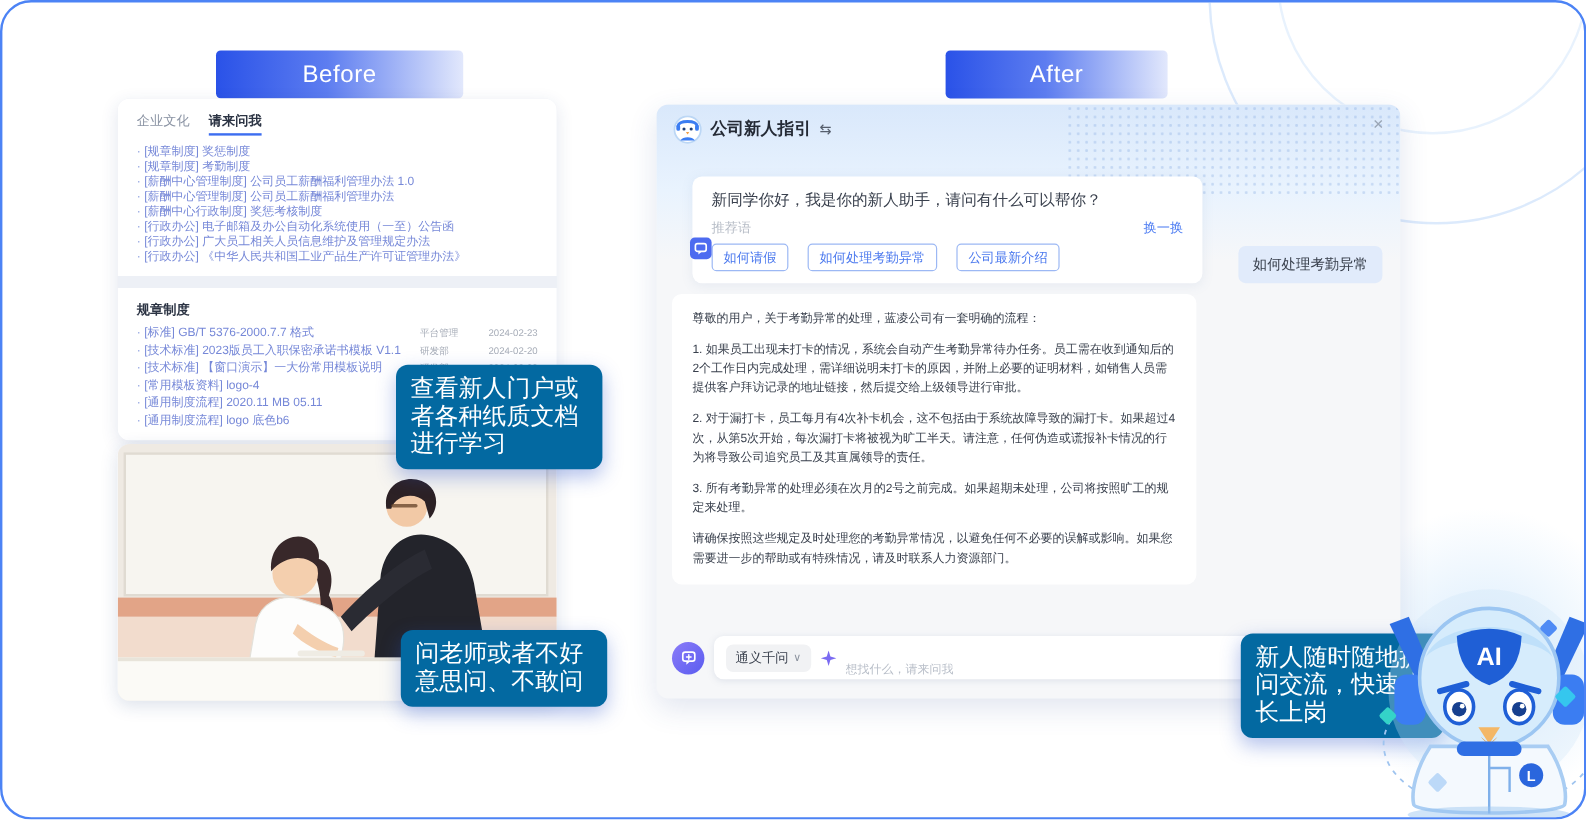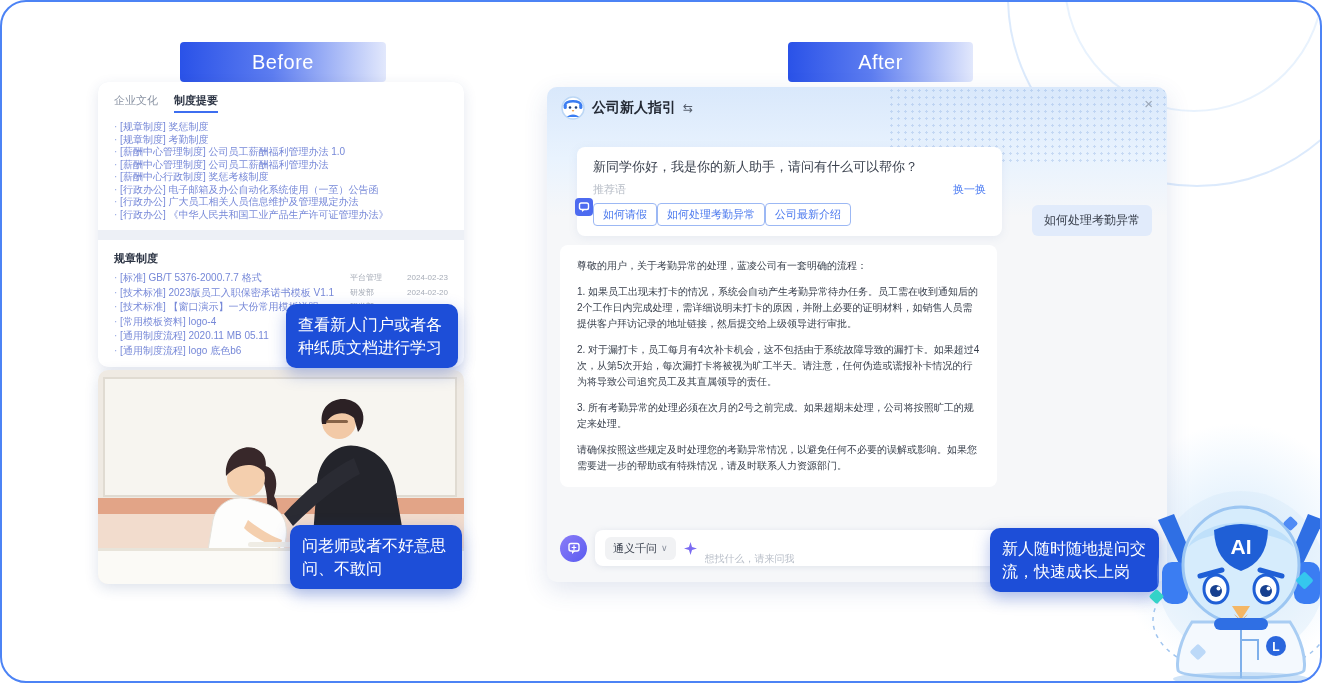--- a/index.html
+++ b/index.html
@@ -38,23 +38,23 @@
   .plink { font-size:10px; line-height:12.5px; color:#7688d8; white-space:nowrap;
            overflow:hidden; text-overflow:ellipsis; }
   .plink::before, .doc-title::before { content:"· "; color:#93a5e2; }
   .psec-title { font-size:11px; font-weight:bold; color:#2c3444; margin-bottom:5px; }
   .doc-row { display:flex; align-items:center; font-size:10px; line-height:14.5px; color:#7688d8; }
   .doc-title { flex:1; white-space:nowrap; overflow:hidden; text-overflow:ellipsis; }
   .doc-owner { width:46px; font-size:8px; color:#a7adb8; }
   .doc-date  { width:52px; font-size:8px; color:#a7adb8; text-align:right; }
 
   
-  .callout { position:absolute; background:#1d4ed8; color:#fff; font-size:16px; font-weight:500;
+  .callout { position:absolute; background:#0369a1; color:#fff; font-size:20px; font-weight:500;
              line-height:23px; padding:9px 12px; border-radius:10px; z-index:6;
-             box-shadow:0 6px 16px rgba(40,80,200,.35); }
+             box-shadow:0 6px 16px rgba(40,80,200,.35);margin-left:44px; }
   .callout.c1 { left:284px; top:302px; width:172px; }
   .callout.c2 { left:288px; top:523px; width:172px; }
   .callout.c3 { left:988px; top:526px; width:169px; }
 
   
   .photo { position:absolute; left:96px; top:368px; width:366px; height:214px;
            border-radius:10px; overflow:hidden; box-shadow:0 4px 14px rgba(30,60,120,.15); }
 
   
   .chat { position:absolute; left:545px; top:85px; width:620px; height:495px;
@@ -68,21 +68,21 @@
   .titlebar { position:absolute; top:9px; left:14px; display:flex; align-items:center; gap:7px; }
   .chat-title { font-size:14px; font-weight:bold; color:#242a35; }
   .swap-ic { font-size:12px; color:#555e6c; }
   .close-btn { position:absolute; top:8px; right:14px; font-size:15px; color:#9aa6b6; cursor:pointer; }
   .welcome { position:absolute; left:30px; top:28px; width:425px; background:#fff; border-radius:8px;
              padding:11px 16px 10px; box-shadow:0 2px 10px rgba(100,130,180,.10);margin-top:32px; }
   .welcome-text { font-size:13px; color:#3a414e; }
   .suggest-row { display:flex; justify-content:space-between; margin-top:6px; font-size:11px; }
   .suggest-label { color:#b6bcc6; }
   .refresh { color:#4b7bf2; cursor:pointer; }
-  .chips { display:flex; gap:0; margin-top:6px; }
+  .chips { display:flex; gap:16px; margin-top:6px; }
   .chip { border:1px solid #9cb8f4; color:#4a78ee; background:#fff; border-radius:4px;
           padding:3px 9px; font-size:11px; cursor:pointer; }
   .mini-logo { position:absolute; left:28px; top:111px; width:18px; height:18px; border-radius:4px;
                background:#4d6bf0; display:flex; align-items:center; justify-content:center; }
   .user-bubble { position:absolute; top:118px; right:15px; background:#e1ebfb; border-radius:6px;
                  padding:7px 12px; font-size:12px; color:#39404d; }
   .reply { position:absolute; left:13px; top:158px; width:437px; background:#fff; border-radius:8px;
            padding:13px 17px; font-size:10px; line-height:16px; color:#39404d; }
   .reply p { margin-bottom:10px; }
   .reply p:last-child { margin-bottom:0; }
@@ -119,21 +119,21 @@
     <span>Before</span>
   </div>
   <div class="banner after">
     <span>After</span>
   </div>
 
   <div class="portal">
     <div class="portal-card one">
       <div class="ptabs">
         <span class="ptab">企业文化</span>
-        <span class="ptab active">制度提要</span>
+        <span class="ptab active">请来问我</span>
       </div>
       <div class="plinks">
         <div class="plink">[规章制度] 奖惩制度</div>
         <div class="plink">[规章制度] 考勤制度</div>
         <div class="plink">[薪酬中心管理制度] 公司员工薪酬福利管理办法 1.0</div>
         <div class="plink">[薪酬中心管理制度] 公司员工薪酬福利管理办法</div>
         <div class="plink">[薪酬中心行政制度] 奖惩考核制度</div>
         <div class="plink">[行政办公] 电子邮箱及办公自动化系统使用（一至）公告函</div>
         <div class="plink">[行政办公] 广大员工相关人员信息维护及管理规定办法</div>
         <div class="plink">[行政办公] 《中华人民共和国工业产品生产许可证管理办法》</div>

